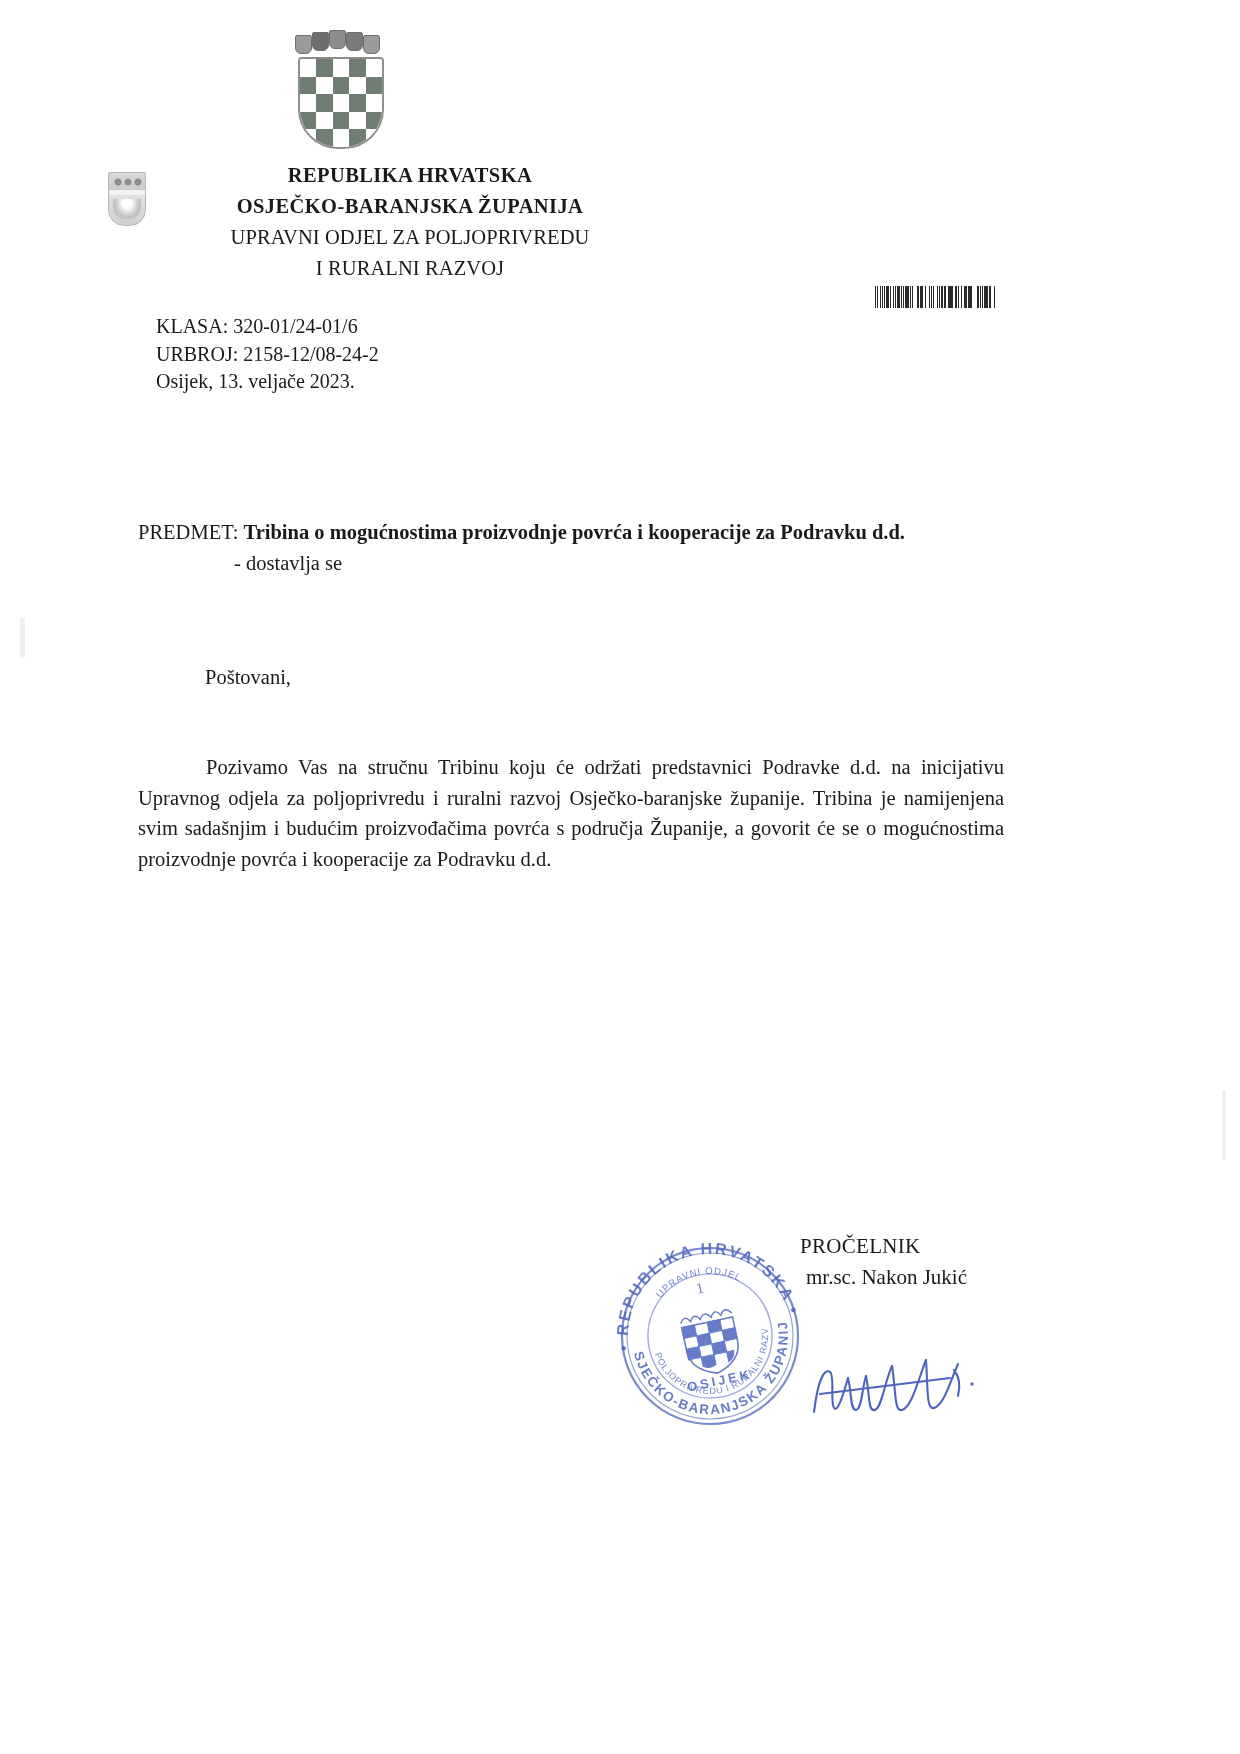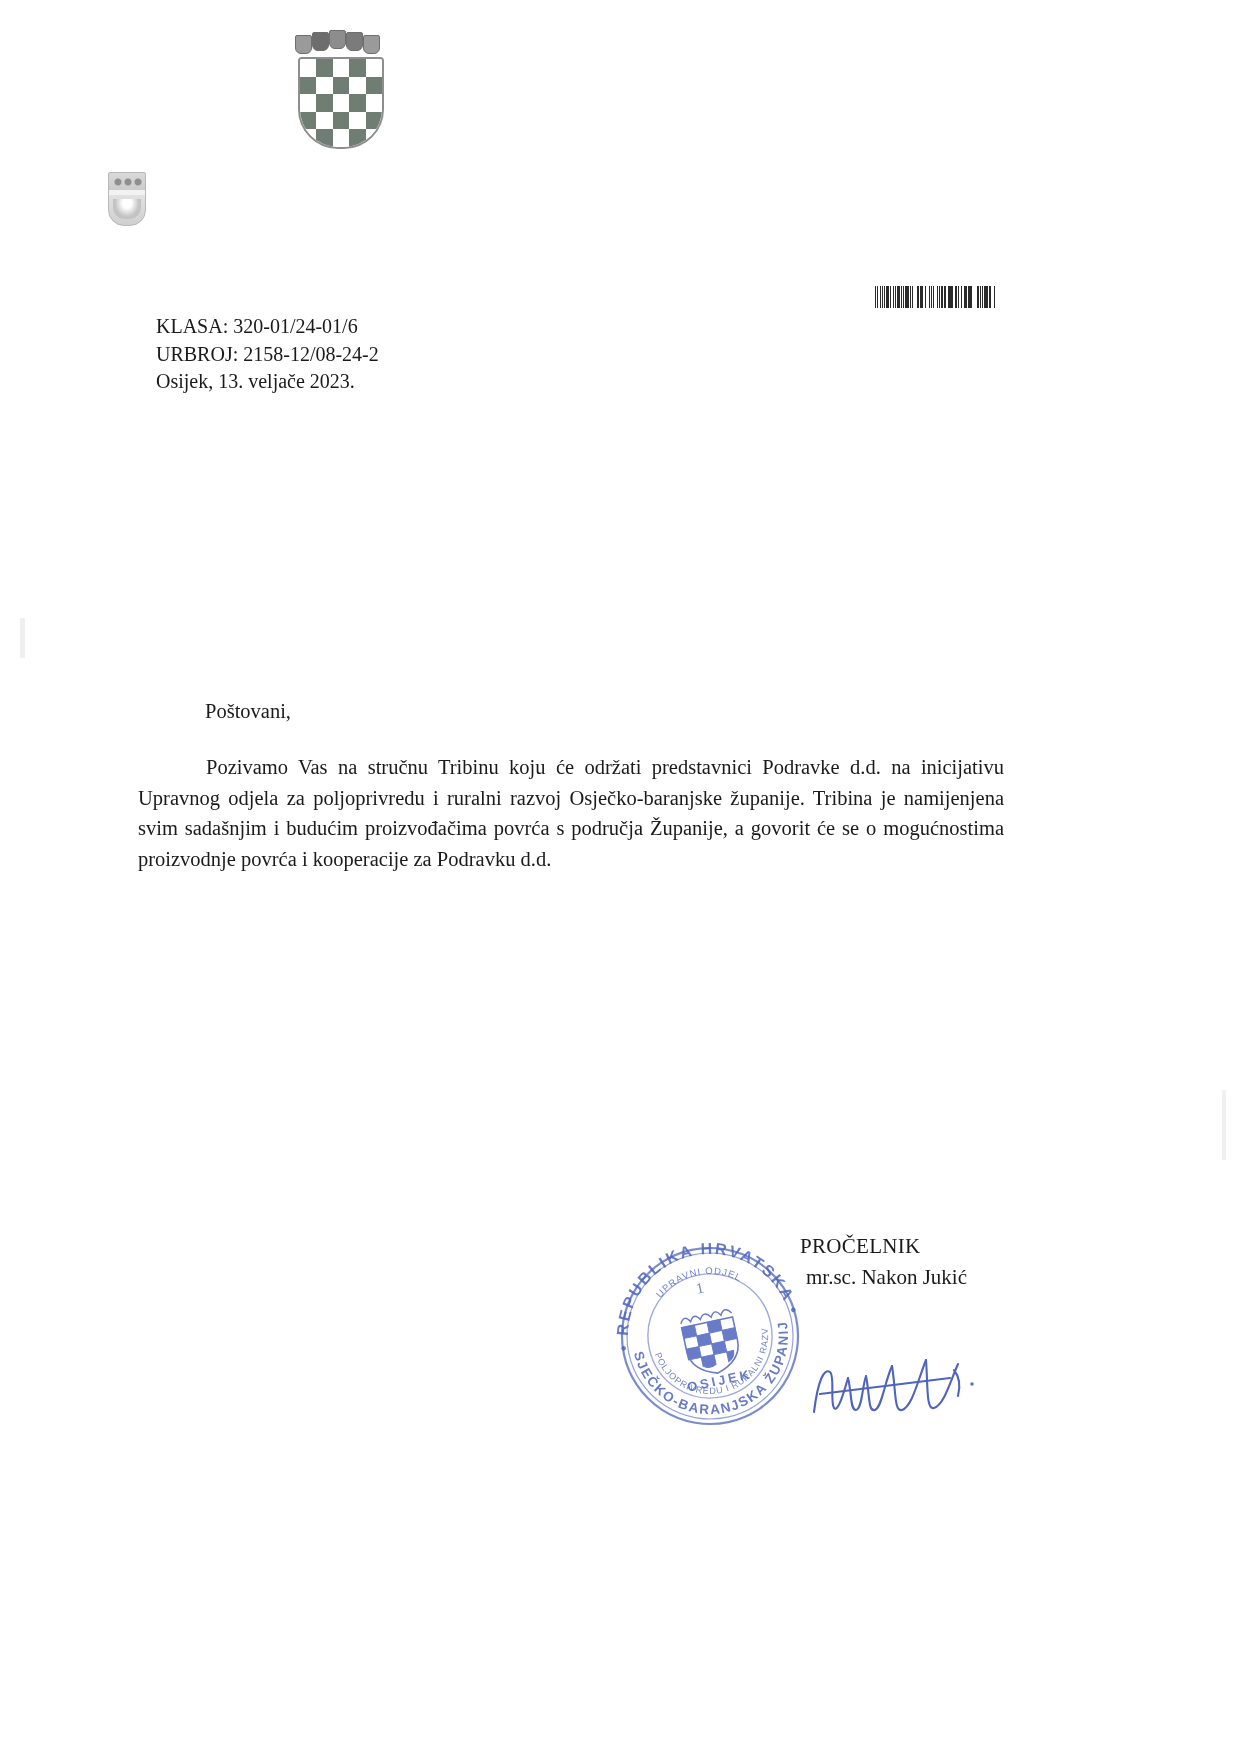--- a/index.html
+++ b/index.html
@@ -159,21 +159,21 @@
     display: block;
     margin-top: 2px;
     padding-left: 96px;
     font-weight: normal;
   }
 
   
   .salutation {
     position: absolute;
     left: 205px;
-    top: 700px;
+    top: 666px;
     font-size: 20.5px;
   }
   .body {
     position: absolute;
     left: 138px;
     top: 752px;
     width: 866px;
     font-size: 20.5px;
     line-height: 30.5px;
     text-align: justify;
@@ -266,20 +266,26 @@
         </div>
     </div>
   </div>
 
   <div class="county-emblem">
     <div class="marks"></div>
     <div class="band"></div>
     <div class="lower"></div>
   </div>
 
+  <div class="hdr">
+    <div class="hdr-line1">REPUBLIKA HRVATSKA</div>
+    <div class="hdr-line2">OSJEČKO-BARANJSKA ŽUPANIJA</div>
+    <div class="hdr-line3">UPRAVNI ODJEL ZA POLJOPRIVREDU</div>
+    <div class="hdr-line4">I RURALNI RAZVOJ</div>
+  </div>
 
   <div class="barcode" id="barcode">
       <i style="width: 0.85px; background: rgb(43, 43, 43);"></i>
       <i style="width: 0.85px; background: rgb(255, 255, 255);"></i>
       <i style="width: 0.85px; background: rgb(43, 43, 43);"></i>
       <i style="width: 2.55px; background: rgb(255, 255, 255);"></i>
       <i style="width: 0.85px; background: rgb(43, 43, 43);"></i>
       <i style="width: 0.85px; background: rgb(255, 255, 255);"></i>
       <i style="width: 1.7px; background: rgb(43, 43, 43);"></i>
       <i style="width: 0.85px; background: rgb(255, 255, 255);"></i>
@@ -366,20 +372,25 @@
       <i style="width: 0.85px; background: rgb(43, 43, 43);"></i>
       <i style="width: 0.85px; background: rgb(255, 255, 255);"></i>
     </div>
 
   <div class="meta">
     <div>KLASA: 320-01/24-01/6</div>
     <div>URBROJ: 2158-12/08-24-2</div>
     <div>Osijek, 13. veljače 2023.</div>
   </div>
 
+  <div class="subject">
+    <span class="lead">PREDMET:</span>
+    <span class="bold">Tribina o mogućnostima proizvodnje povrća i kooperacije za Podravku d.d.</span>
+    <span class="deliver">- dostavlja se</span>
+  </div>
 
   <div class="salutation">Poštovani,</div>
 
   <div class="body" id="body-text">
       <p><span>Pozivamo Vas na stručnu Tribinu koju će održati predstavnici Podravke d.d. na inicijativu Upravnog odjela za poljoprivredu i ruralni razvoj Osječko-baranjske županije. Tribina je namijenjena svim sadašnjim i budućim proizvođačima povrća s područja Županije, a govorit će se o mogućnostima proizvodnje povrća i kooperacije za Podravku d.d.</span></p>
     </div>
 
   <div class="sig">
     <div class="title">PROČELNIK</div>
     <div class="name">mr.sc. Nakon Jukić</div>

